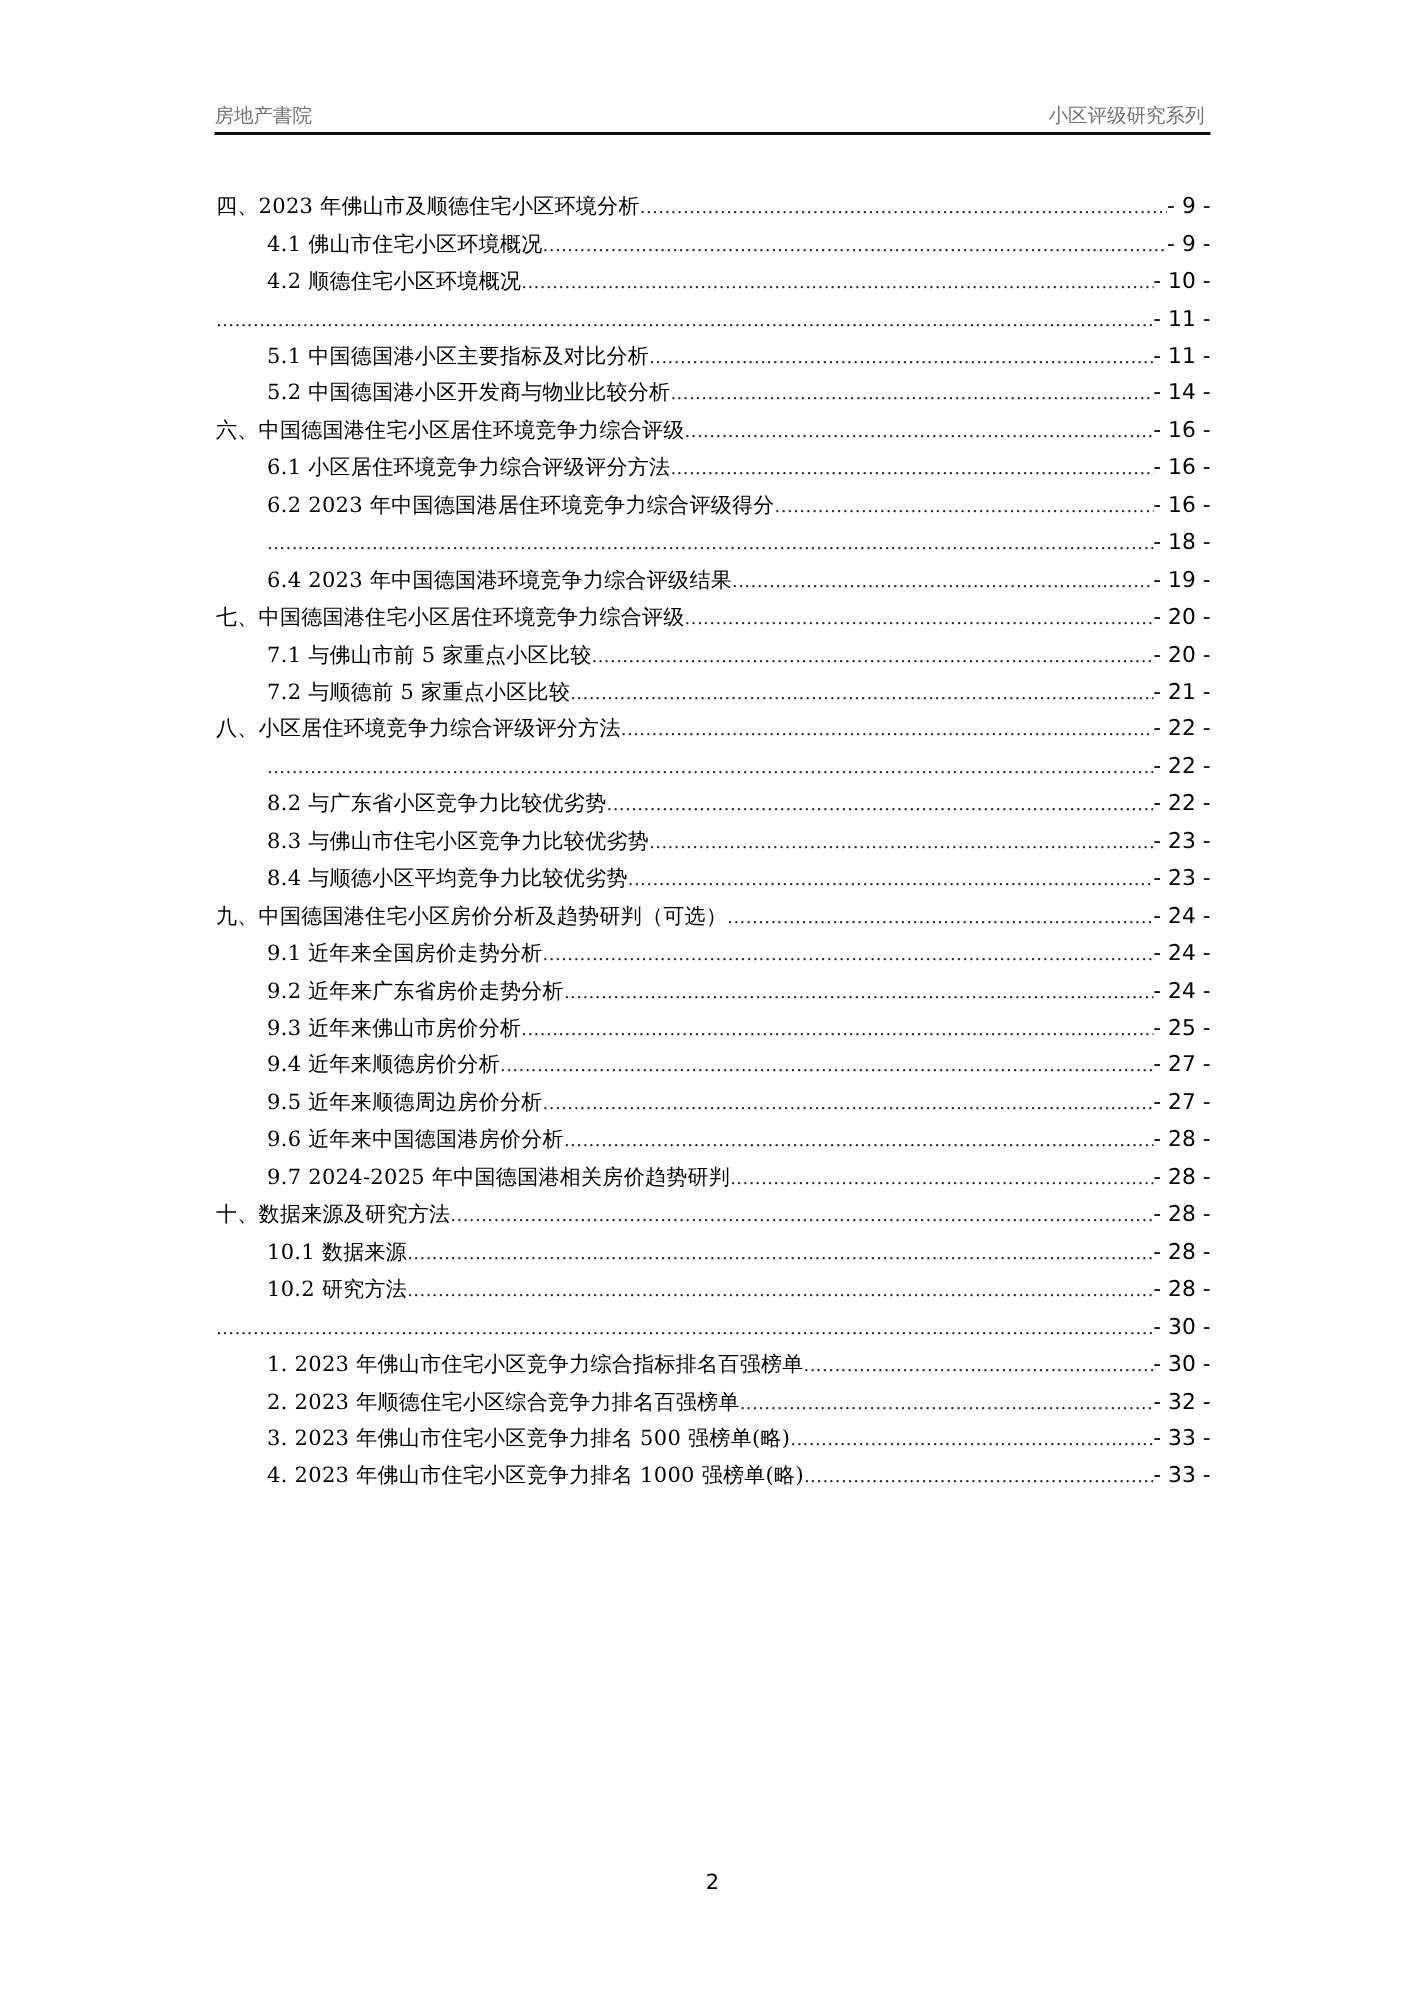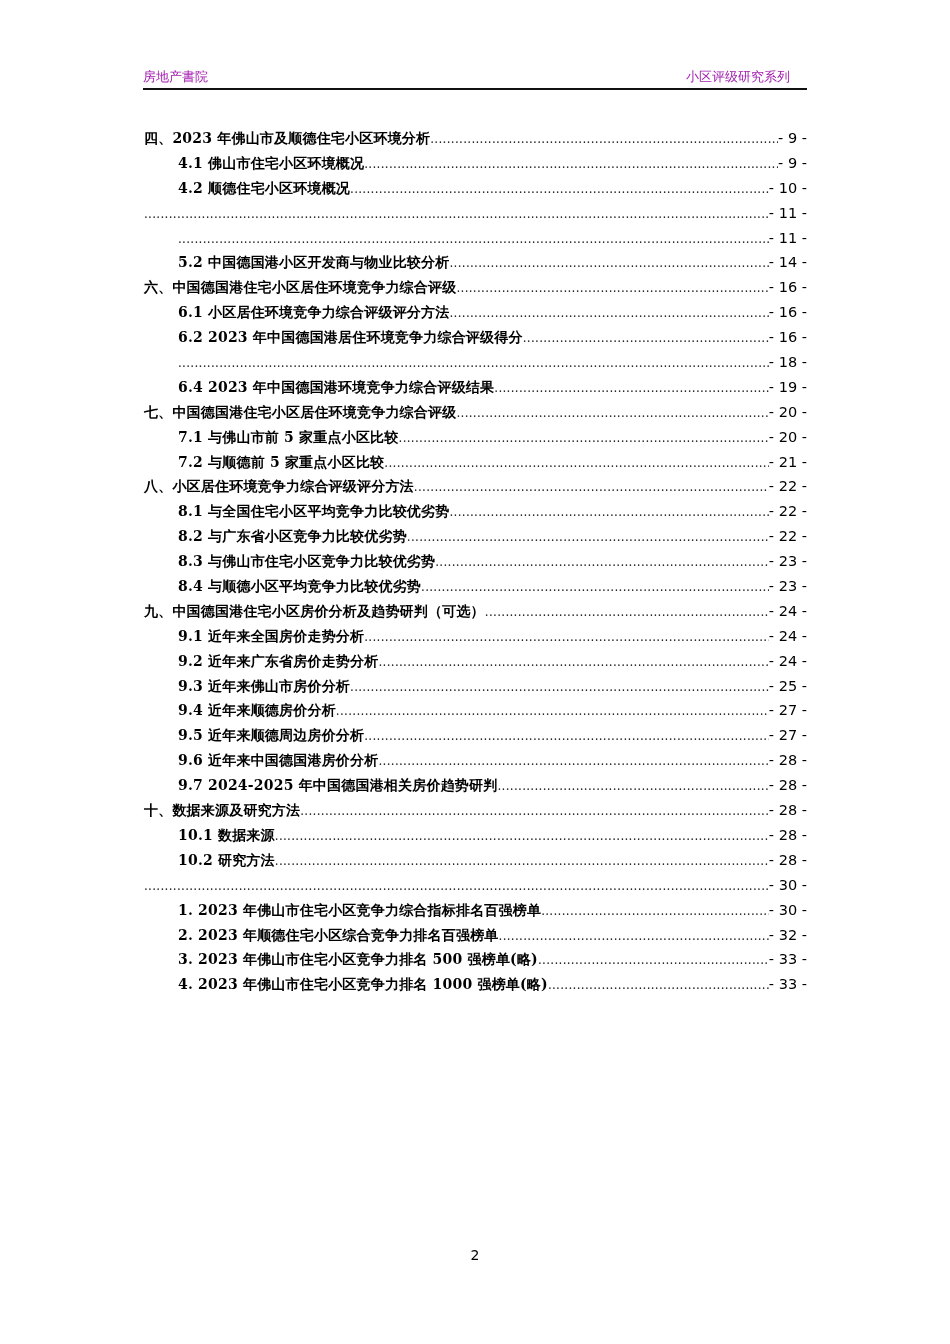--- a/index.html
+++ b/index.html
@@ -1,27 +1,27 @@
 <!DOCTYPE html>
 <html><head>
 <meta charset="utf-8">
 <style>
   html, body { margin: 0; padding: 0; background: #ffffff; }
   body { width: 950px; height: 1344px; position: relative; overflow: hidden;
          font-family: "DejaVu Serif", "Liberation Serif", serif; color: #000; }
   .header { position: absolute; left: 143px; top: 68px; width: 664px; height: 20px;
-            font-family: "DejaVu Sans", "Liberation Sans", sans-serif; font-size: 13px; color: #a21caf; }
+            font-family: "DejaVu Sans", "Liberation Sans", sans-serif; font-size: 13px; color: #737373; }
   .header .left { position: absolute; left: 0; top: 0; }
-  .header .right { position: absolute; right: 17px; top: 0; }
+  .header .right { position: absolute; right: 4px; top: 0; }
   .header-rule { position: absolute; left: 143px; top: 88px; width: 664px; height: 2px; background: #111; }
   .toc { position: absolute; left: 144px; top: 126px; width: 663px; }
   .toc-row { display: flex; align-items: baseline; height: 24.9px; line-height: 24.9px;
              font-size: 14px; white-space: nowrap; }
   .toc-row.sub { padding-left: 34px; }
-  .toc-title { flex: 0 0 auto; letter-spacing: 0.2px; font-weight: bold; }
+  .toc-title { flex: 0 0 auto; letter-spacing: 0.2px; }
   .toc-leader { flex: 1 1 auto; overflow: hidden; color: #222; font-size: 12px; letter-spacing: 0.3px; }
   .toc-leader::before { content: "....................................................................................................................................................................................................................................................."; }
   .toc-page { flex: 0 0 auto; font-family: "DejaVu Sans", "Liberation Sans", sans-serif; font-size: 14.5px; }
   .page-number { position: absolute; left: 0; width: 950px; top: 1247px; text-align: center;
                  font-family: "DejaVu Sans", "Liberation Sans", sans-serif; font-size: 14px; }
 </style>
 </head>
 <body>
 
 <div class="header">
@@ -44,20 +44,21 @@
     <div class="toc-row sub">
       <span class="toc-title">4.2 顺德住宅小区环境概况</span>
       <span class="toc-leader"></span>
       <span class="toc-page">- 10 -</span>
     </div>
     <div class="toc-row">
       <span class="toc-leader"></span>
       <span class="toc-page">- 11 -</span>
     </div>
     <div class="toc-row sub">
+      <span class="toc-title">5.1 中国德国港小区主要指标及对比分析</span>
       <span class="toc-leader"></span>
       <span class="toc-page">- 11 -</span>
     </div>
     <div class="toc-row sub">
       <span class="toc-title">5.2 中国德国港小区开发商与物业比较分析</span>
       <span class="toc-leader"></span>
       <span class="toc-page">- 14 -</span>
     </div>
     <div class="toc-row">
       <span class="toc-title">六、中国德国港住宅小区居住环境竞争力综合评级</span>
@@ -97,21 +98,20 @@
       <span class="toc-title">7.2 与顺德前 5 家重点小区比较</span>
       <span class="toc-leader"></span>
       <span class="toc-page">- 21 -</span>
     </div>
     <div class="toc-row">
       <span class="toc-title">八、小区居住环境竞争力综合评级评分方法</span>
       <span class="toc-leader"></span>
       <span class="toc-page">- 22 -</span>
     </div>
     <div class="toc-row sub">
-      <span class="toc-title">8.1 与全国住宅小区平均竞争力比较优劣势</span>
       <span class="toc-leader"></span>
       <span class="toc-page">- 22 -</span>
     </div>
     <div class="toc-row sub">
       <span class="toc-title">8.2 与广东省小区竞争力比较优劣势</span>
       <span class="toc-leader"></span>
       <span class="toc-page">- 22 -</span>
     </div>
     <div class="toc-row sub">
       <span class="toc-title">8.3 与佛山市住宅小区竞争力比较优劣势</span>

